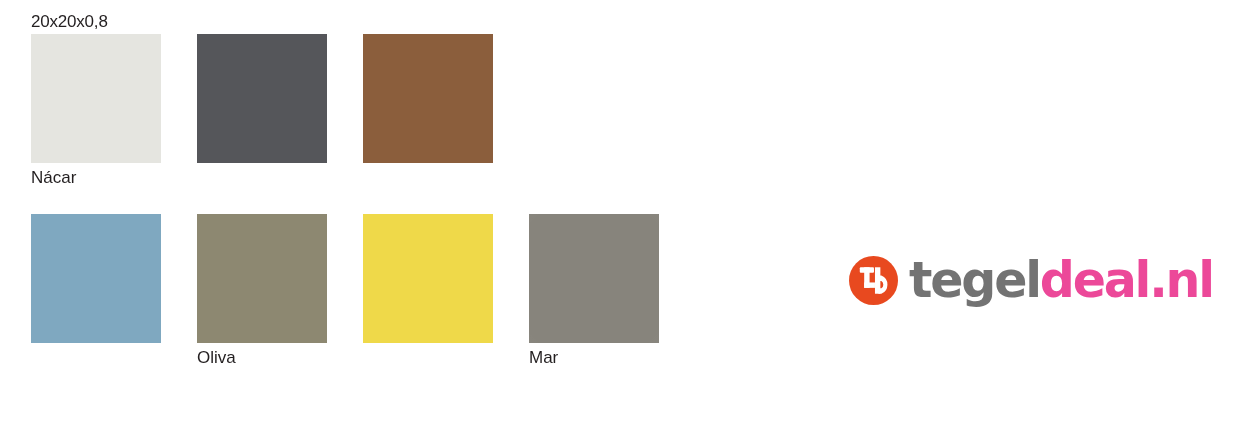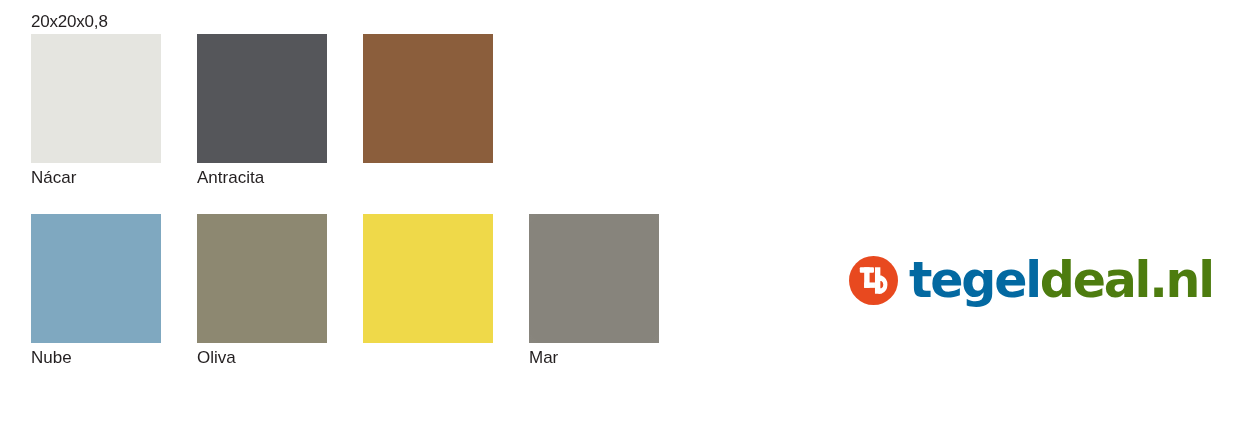--- a/index.html
+++ b/index.html
@@ -109,30 +109,28 @@
 <div id="sheet-title">20x20x0,8</div>
 
 <div id="swatch-grid">
     <div class="swatch-row">
       <div class="swatch-cell">
         <div class="swatch-chip" style="background: rgb(229, 229, 224);"></div>
         <div class="swatch-label">Nácar</div>
       </div>
       <div class="swatch-cell">
         <div class="swatch-chip" style="background: rgb(85, 86, 90);"></div>
-        <div class="swatch-label">Antracita</div>
       </div>
       <div class="swatch-cell">
         <div class="swatch-chip" style="background: rgb(139, 94, 60);"></div>
       </div>
     </div>
     <div class="swatch-row">
       <div class="swatch-cell">
         <div class="swatch-chip" style="background: rgb(127, 168, 192);"></div>
-        <div class="swatch-label">Nube</div>
       </div>
       <div class="swatch-cell">
         <div class="swatch-chip" style="background: rgb(141, 136, 113);"></div>
         <div class="swatch-label">Oliva</div>
       </div>
       <div class="swatch-cell">
         <div class="swatch-chip" style="background: rgb(239, 217, 73);"></div>
       </div>
       <div class="swatch-cell">
         <div class="swatch-chip textured" style="background: rgb(135, 132, 124);"></div>
@@ -146,15 +144,15 @@
     <circle cx="50" cy="50" r="50" fill="#e8491f"></circle>
 
     <rect x="22" y="23" width="29" height="11" rx="2" fill="#ffffff"></rect>
     <rect x="31" y="23" width="11" height="42" fill="#ffffff"></rect>
     <rect x="31" y="54" width="22" height="11" fill="#ffffff"></rect>
 
     <rect x="53" y="23" width="11" height="54" fill="#ffffff"></rect>
     <path d="M60 40 h6 a20 20 0 0 1 0 37 h-6 v-11 h6 a9 9 0 0 0 0 -15 h-6 z" fill="#ffffff"></path>
   </svg>
   <div id="brand-wordmark">
-    <span class="wm-a" style="color: #0369a1;">tegel</span><span class="wm-b" style="color: #4d7c0f;">deal.nl</span>
+    <span class="wm-a" style="color: #737373;">tegel</span><span class="wm-b" style="color: #ec4899;">deal.nl</span>
   </div>
 </div>
 
 </body></html>

